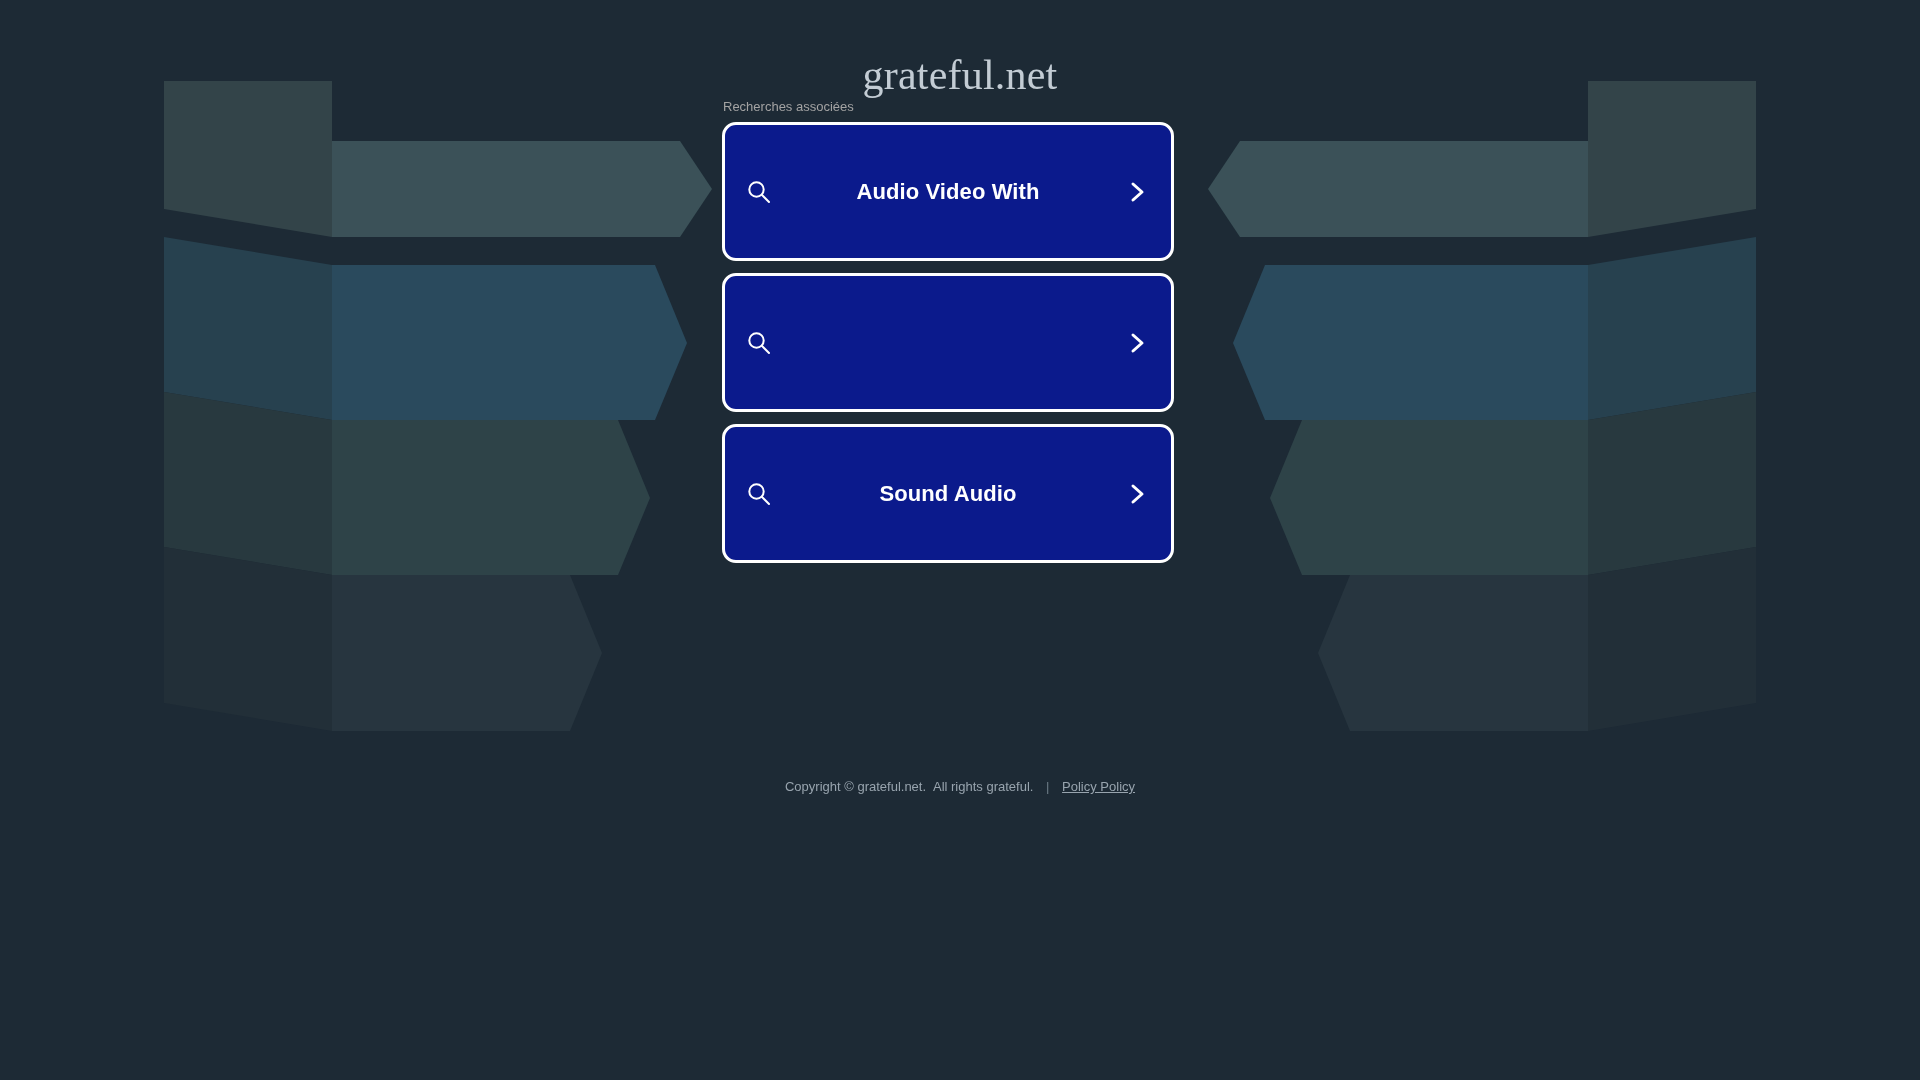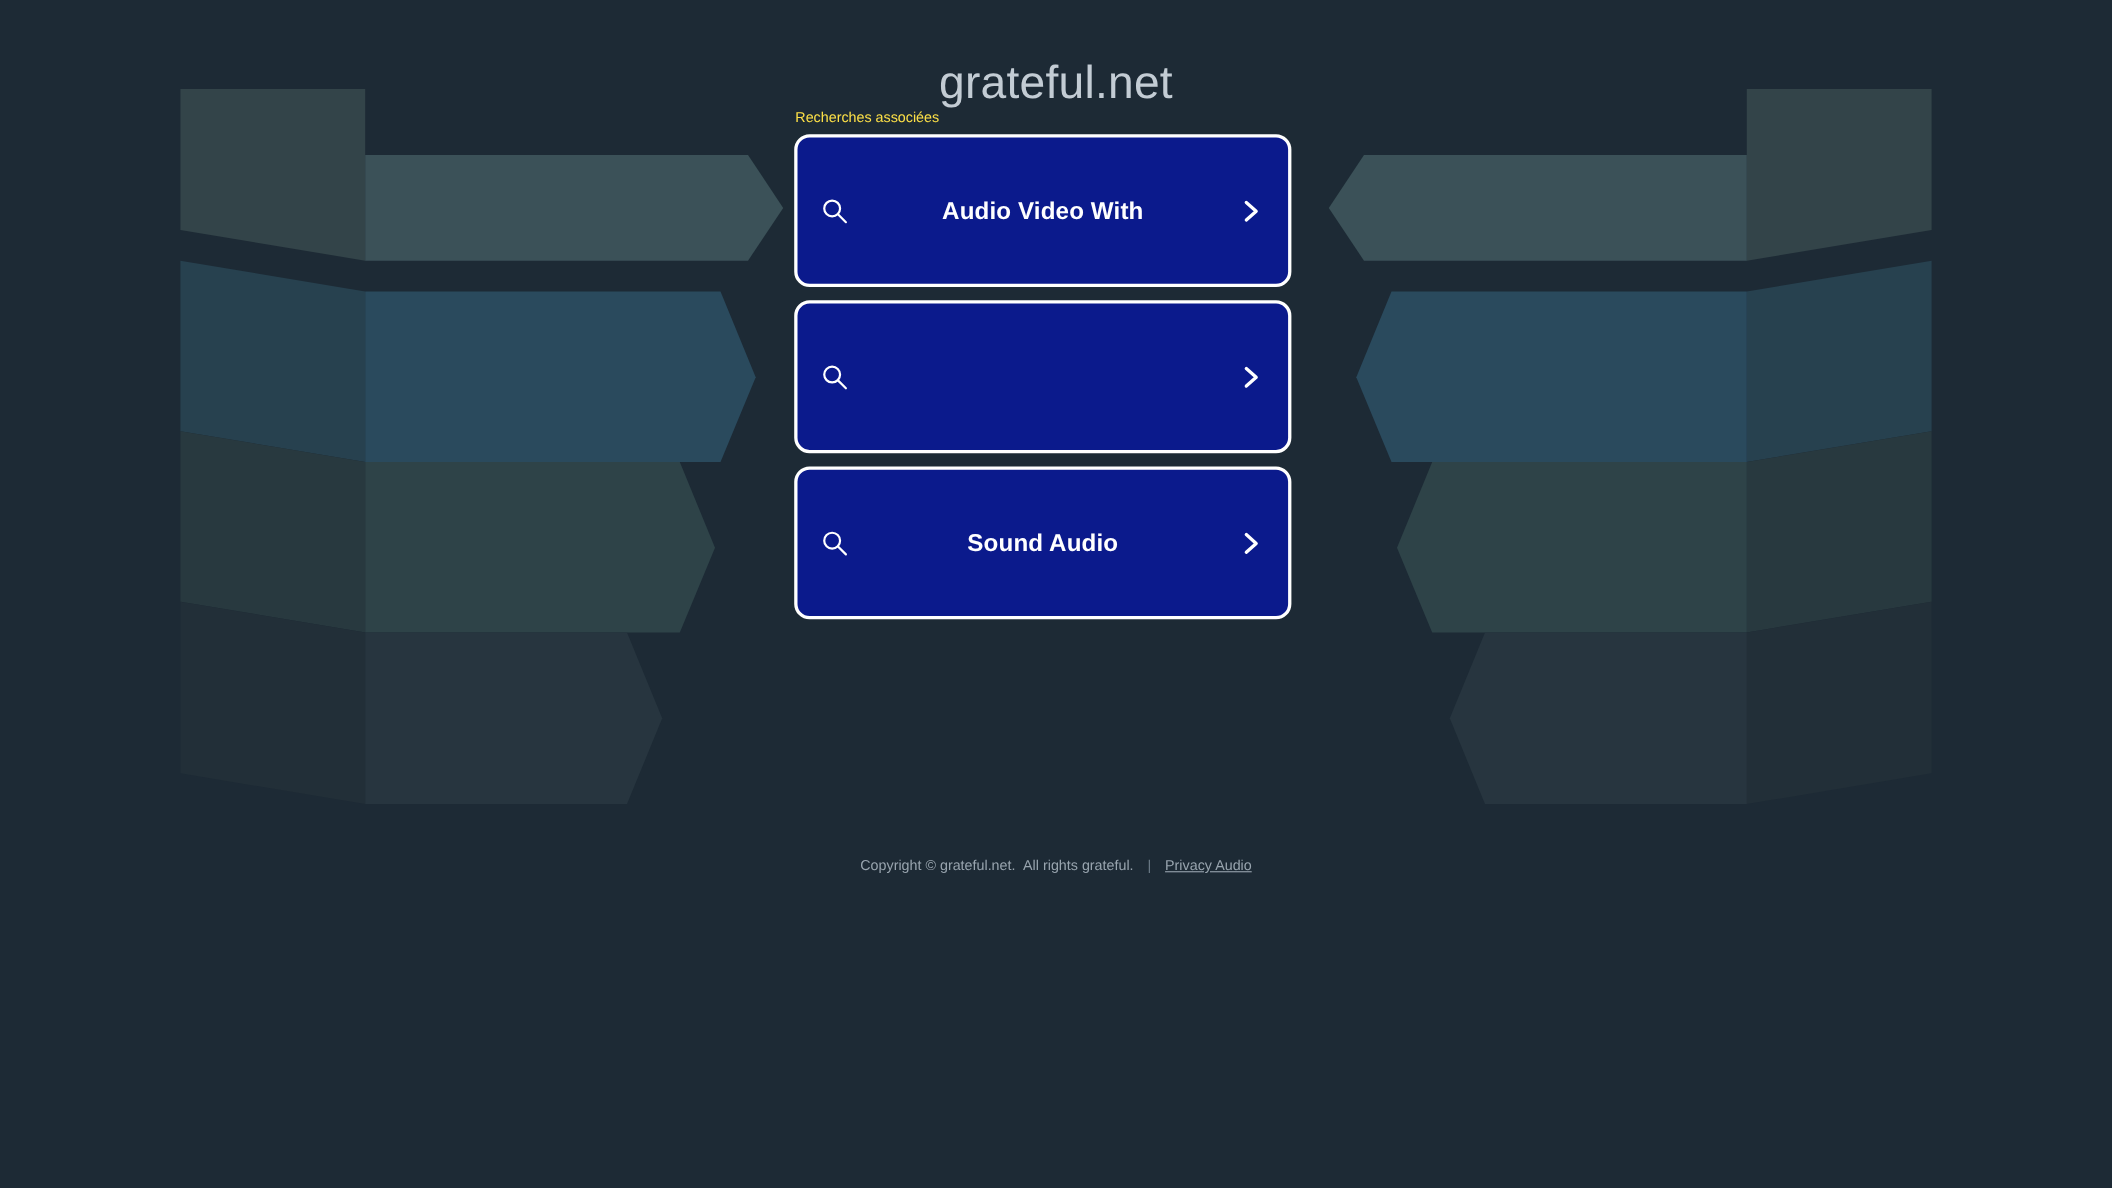--- a/index.html
+++ b/index.html
@@ -41,33 +41,34 @@
     position: absolute;
     top: 21px;
     left: 0;
     width: 1920px;
     text-align: center;
     font-size: 42px;
     font-weight: 400;
     line-height: 52px;
     color: #c3ccd4;
     letter-spacing: 0.2px;
+    font-family: Liberation Serif, serif;
   }
 
   
   #related-block {
     position: absolute;
     left: 722px;
     top: 99px;
     width: 476px;
   }
   #related-label {
     font-size: 13px;
     line-height: 16px;
-    color: #fde047;
+    color: #a3a3a3;
     font-weight: 400;
     margin: 0 0 7px 0;
     padding-left: 1px;
   }
 
   .search-card {
     position: relative;
     display: flex;
     align-items: center;
     width: 452px;
@@ -216,16 +217,16 @@
         <polyline points="8,4 17,12 8,20" fill="none" stroke="#ffffff" stroke-width="3" stroke-linecap="round" stroke-linejoin="round"></polyline>
       </svg>
     </a>
 
   </div>
 
   <div id="footer">
     <span class="copy-text">Copyright © grateful.net.</span>
     <span>All rights grateful.</span>
     <span class="sep">|</span>
-    <a id="privacy-link">Privacy Audio</a>
+    <a id="privacy-link">Policy Policy</a>
   </div>
 
 </div>
 
 </body></html>

